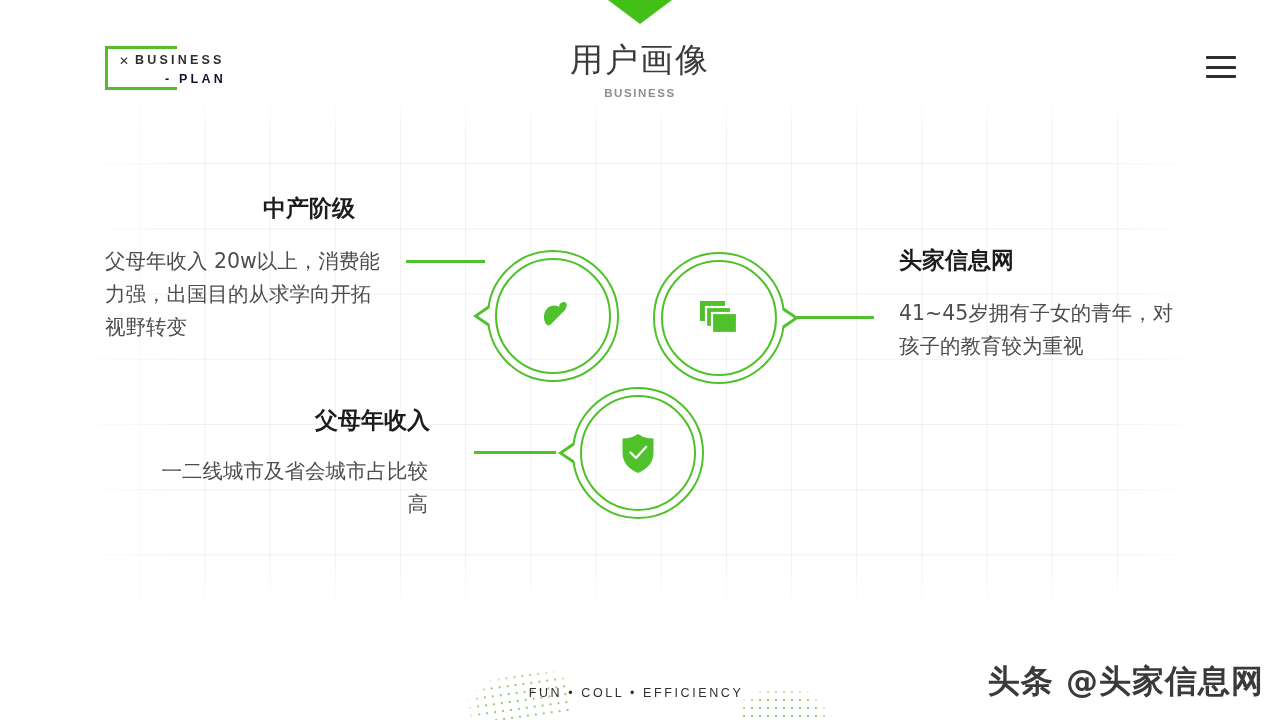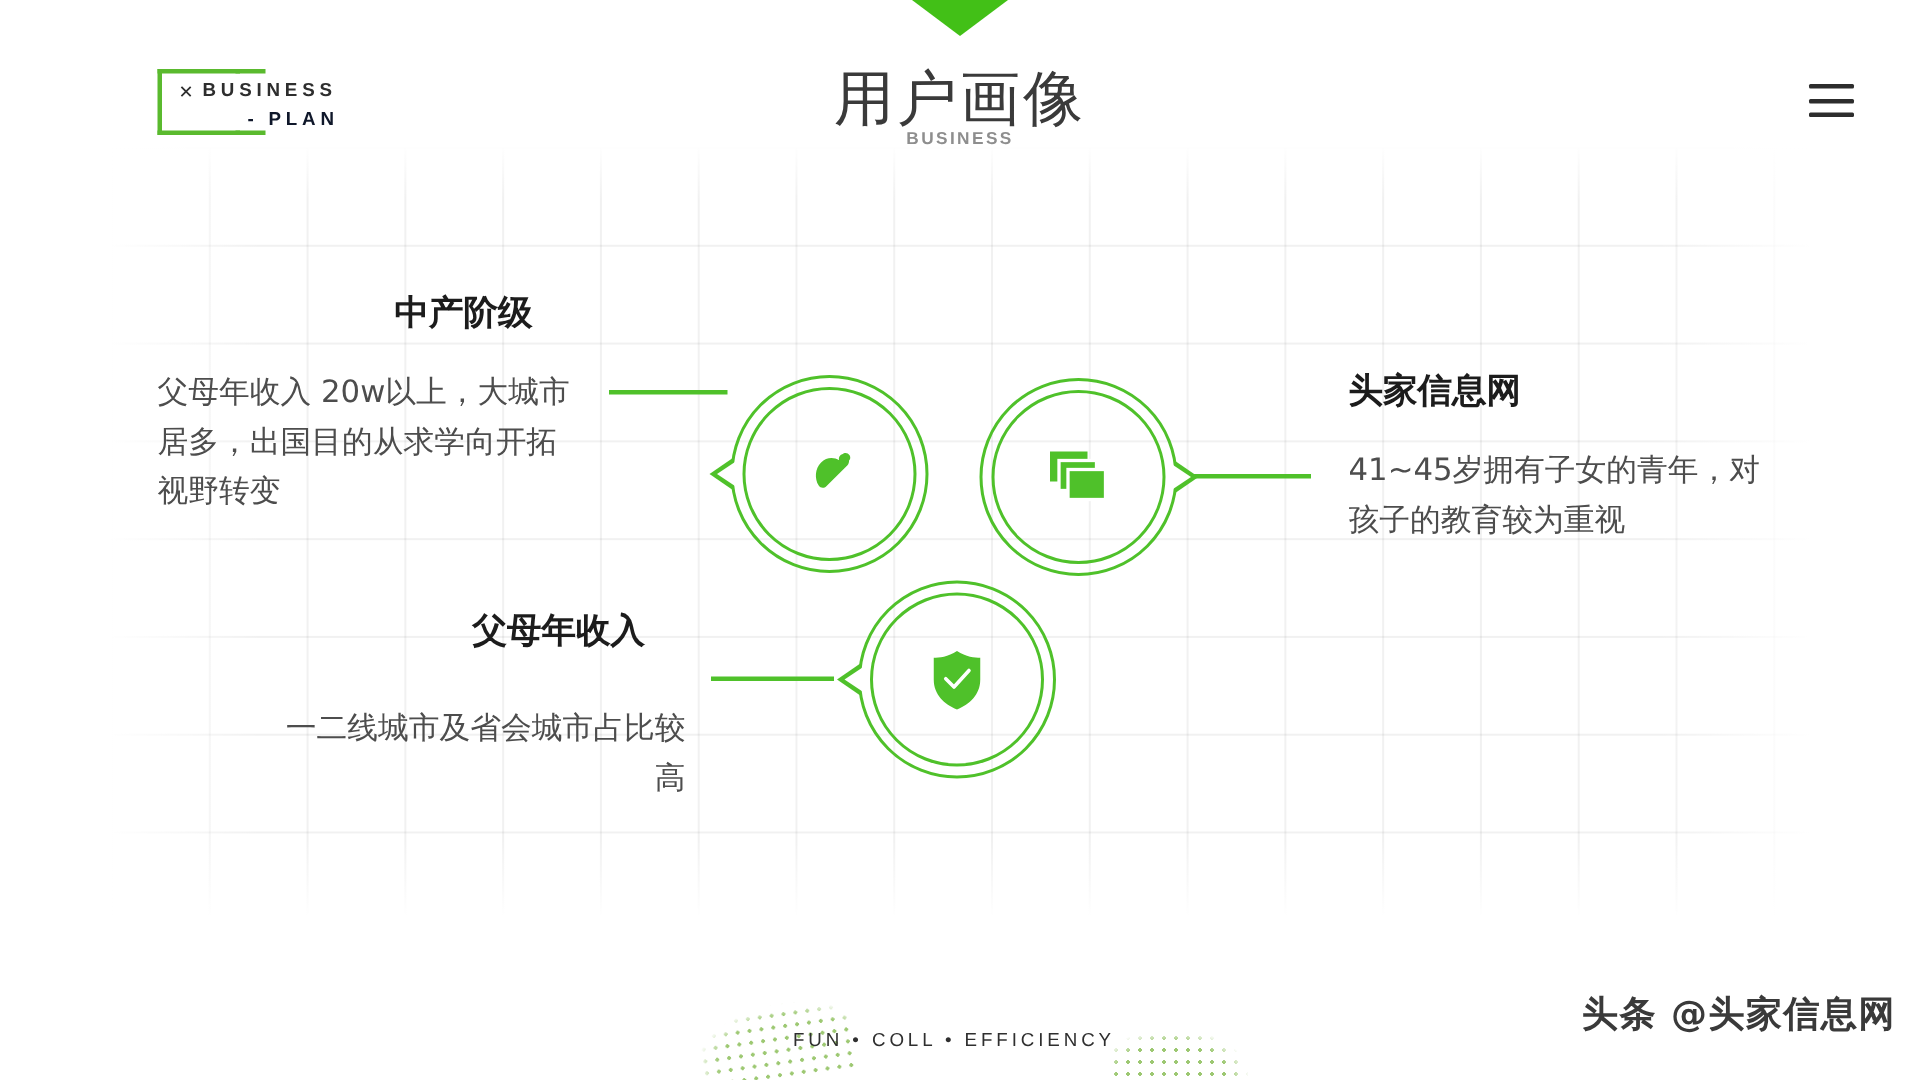--- a/index.html
+++ b/index.html
@@ -63,21 +63,21 @@
   }
   #logo .logo-line2{
     position:absolute; left:60px; top:26px;
     font-size:12.5px; font-weight:bold; letter-spacing:3.2px; color:#0f172a;
     white-space:nowrap;
   }
 
   #page-title{
     position:absolute; left:0; top:38px; width:1280px;
     text-align:center;
-    font-size:40px; font-weight:400; color:#3a3a3a;
+    font-size:33px; font-weight:400; color:#3a3a3a;
     letter-spacing:2px;
     font-family:"DejaVu Sans","Liberation Sans",sans-serif;
   }
   #page-subtitle{
     position:absolute; left:0; top:87px; width:1280px;
     text-align:center;
     font-size:11.5px; font-weight:bold; color:#8e8e8e;
     letter-spacing:1.6px;
   }
 
@@ -164,21 +164,21 @@
     font-family:"DejaVu Sans","Liberation Sans",sans-serif;
   }
 
   #title-1{ left:263px; top:193px; }
   #body-1 { left:105px; top:245px; width:275px; text-align:left; }
 
   #title-2{ left:899px; top:245px; }
   #body-2 { left:899px; top:297px; width:278px; text-align:left; }
 
   #title-3{ left:315px; top:405px; }
-  #body-3 { left:179px; top:455px; width:278px; text-align:right;margin-top:14px; }
+  #body-3 { left:150px; top:455px; width:278px; text-align:right; }
 
   
   #footer-tags{
     position:absolute; left:0; top:686px; width:1272px;
     text-align:center;
     font-size:12.5px; font-weight:500; color:#2f2f2f;
     letter-spacing:2.6px;
   }
   #footer-tags .dot{ color:#2f2f2f; }
 
@@ -196,21 +196,21 @@
     transform:rotate(-8deg);
   }
   #halftone-right{
     left:740px; top:672px; width:92px; height:48px;
     -webkit-mask-image:radial-gradient(ellipse 80% 95% at 45% 95%, #000 50%, transparent 70%);
     mask-image:radial-gradient(ellipse 80% 95% at 45% 95%, #000 50%, transparent 70%);
   }
 
   #watermark{
     position:absolute; right:16px; top:660px;
-    font-size:24px; font-weight:bold; color:#2a2a2a;
+    font-size:32px; font-weight:bold; color:#2a2a2a;
     font-family:"DejaVu Sans","Liberation Sans",sans-serif;
     letter-spacing:1px;
     opacity:.92;
   }
 </style>
 </head>
 <body>
 
 <div id="grid-bg"></div>
 
@@ -269,21 +269,21 @@
   <div class="notch"></div>
   <div class="glyph">
     <svg width="40" height="44" viewBox="0 0 40 44">
       <path d="M20 3 C14 7 8 7.5 4.5 7.5 L4.5 22 C4.5 32 11.5 38.5 20 42 C28.5 38.5 35.5 32 35.5 22 L35.5 7.5 C32 7.5 26 7 20 3 Z" fill="#4fc12a"></path>
       <path d="M12.5 21.5 L18 27 L28 16" fill="none" stroke="#ffffff" stroke-width="2.4" stroke-linecap="round" stroke-linejoin="round"></path>
     </svg>
   </div>
 </div>
 
 <div class="block-title" id="title-1">中产阶级</div>
-<div class="block-body" id="body-1">父母年收入 20w以上，大城市居多，出国目的从求学向开拓视野转变</div>
+<div class="block-body" id="body-1">父母年收入 20w以上，消费能力强，出国目的从求学向开拓视野转变</div>
 
 <div class="block-title" id="title-2">头家信息网</div>
 <div class="block-body" id="body-2">41~45岁拥有子女的青年，对孩子的教育较为重视</div>
 
 <div class="block-title" id="title-3">父母年收入</div>
 <div class="block-body" id="body-3">一二线城市及省会城市占比较高</div>
 
 <div class="halftone" id="halftone-left"></div>
 <div class="halftone" id="halftone-right"></div>
 

